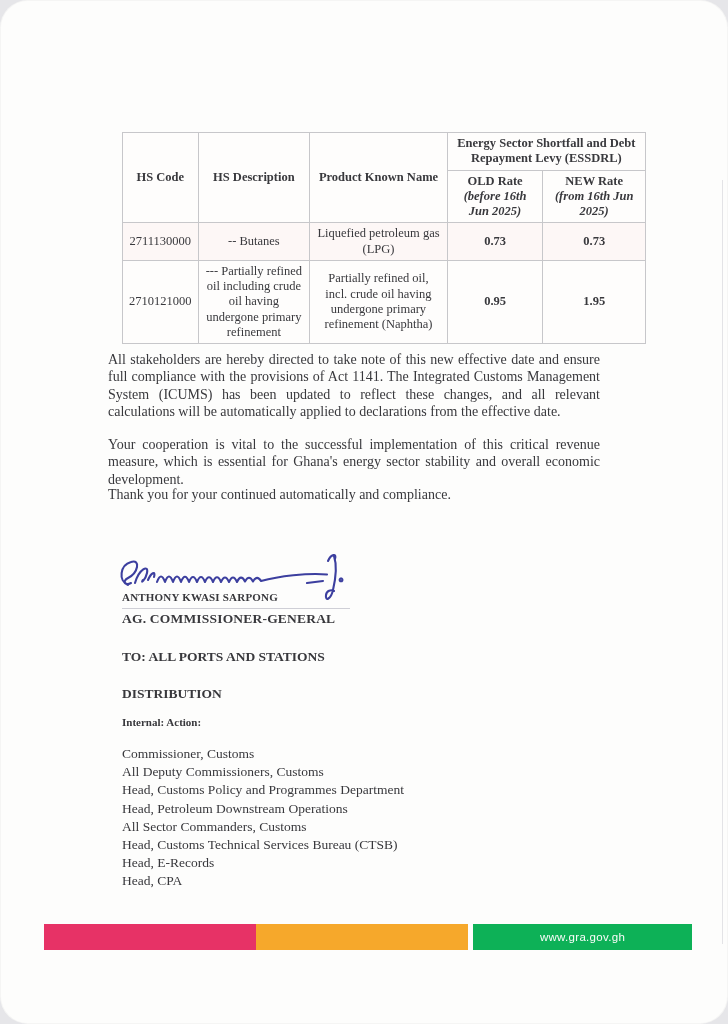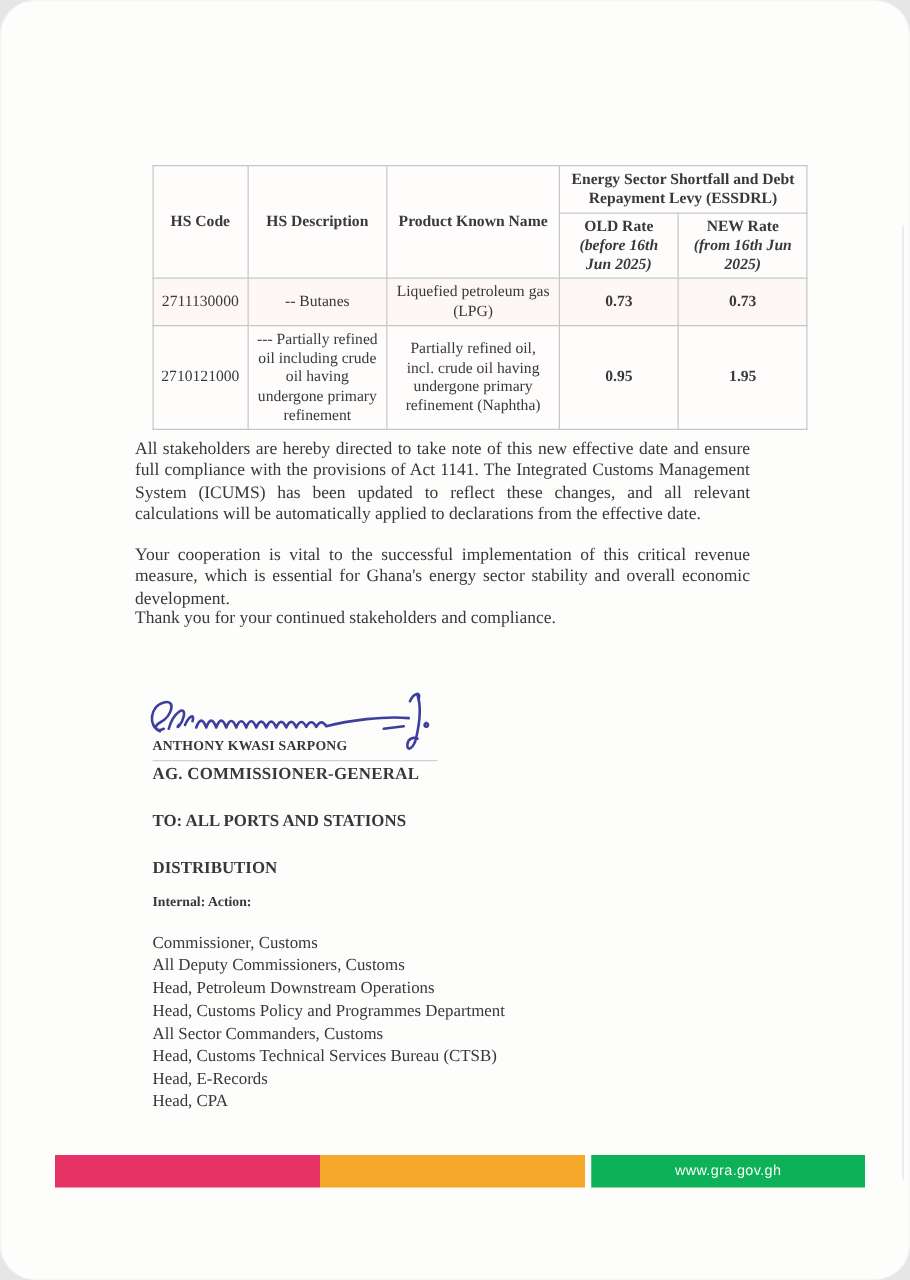--- a/index.html
+++ b/index.html
@@ -120,21 +120,21 @@
       <td>--- Partially refined oil including crude oil having undergone primary refinement</td>
       <td>Partially refined oil, incl. crude oil having undergone primary refinement (Naphtha)</td>
       <td class="cell-rate">0.95</td>
       <td class="cell-rate">1.95</td>
     </tr>
   </tbody>
     </table>
 
   <p class="para p1">All stakeholders are hereby directed to take note of this new effective date and ensure full compliance with the provisions of Act 1141. The Integrated Customs Management System (ICUMS) has been updated to reflect these changes, and all relevant calculations will be automatically applied to declarations from the effective date.</p>
   <p class="para p2">Your cooperation is vital to the successful implementation of this critical revenue measure, which is essential for Ghana's energy sector stability and overall economic development.</p>
-  <p class="para p3">Thank you for your continued stakeholders and compliance.</p>
+  <p class="para p3">Thank you for your continued automatically and compliance.</p>
 
   <svg class="sig-svg" width="232" height="58" viewBox="0 0 232 58">
     <g fill="none" stroke="#3c3f9f" stroke-width="2.1" stroke-linecap="round" stroke-linejoin="round">
       <path d="M14,36 C4,32 6,16 17,13 C27,10 24,24 14,29 C8,32 11,37 17,34"></path>
       <path d="M21,34 C25,20 35,15 33,24 C31.5,31 26,35 29,31"></path>
       <path d="M34,31 C37,24 42,21 40,28"></path>
       <path d="M43,33 Q47,22 51,33 Q55,22 59,33 Q63,22 67,33 Q71,22.5 75,33 Q79,23 83,33 Q87,23 91,33 Q95,23.5 99,33 Q103,23.5 107,33 Q111,24 115,33 Q119,24 123,33 Q127,24.5 131,32.5 Q135,25 139,32.5 Q143,25.5 147,32 C164,27.5 194,23.5 213,25.5"></path>
       <path d="M193,34 L209,32"></path>
       <path d="M214,12 C217,5 223,4 221,10"></path>
       <path d="M220,7 C223,16 222,28 219,41 C217,50 211,53 212,46 C212.6,41.5 217,40.5 220,42"></path>
@@ -145,22 +145,22 @@
   <div class="sig-name">ANTHONY KWASI SARPONG</div>
   <div class="sig-title">AG. COMMISSIONER-GENERAL</div>
 
   <div class="to-line">TO: ALL PORTS AND STATIONS</div>
   <div class="dist-heading">DISTRIBUTION</div>
   <div class="internal-action">Internal: Action:</div>
 
   <div class="dist-list">
     <div>Commissioner, Customs</div>
     <div>All Deputy Commissioners, Customs</div>
+    <div>Head, Customs Policy and Programmes Department</div>
     <div>Head, Petroleum Downstream Operations</div>
-    <div>Head, Customs Policy and Programmes Department</div>
     <div>All Sector Commanders, Customs</div>
     <div>Head, Customs Technical Services Bureau (CTSB)</div>
     <div>Head, E-Records</div>
     <div>Head, CPA</div>
   </div>
 
 
   <div class="bars">
     <div class="bar-pink"></div>
     <div class="bar-orange"></div>

